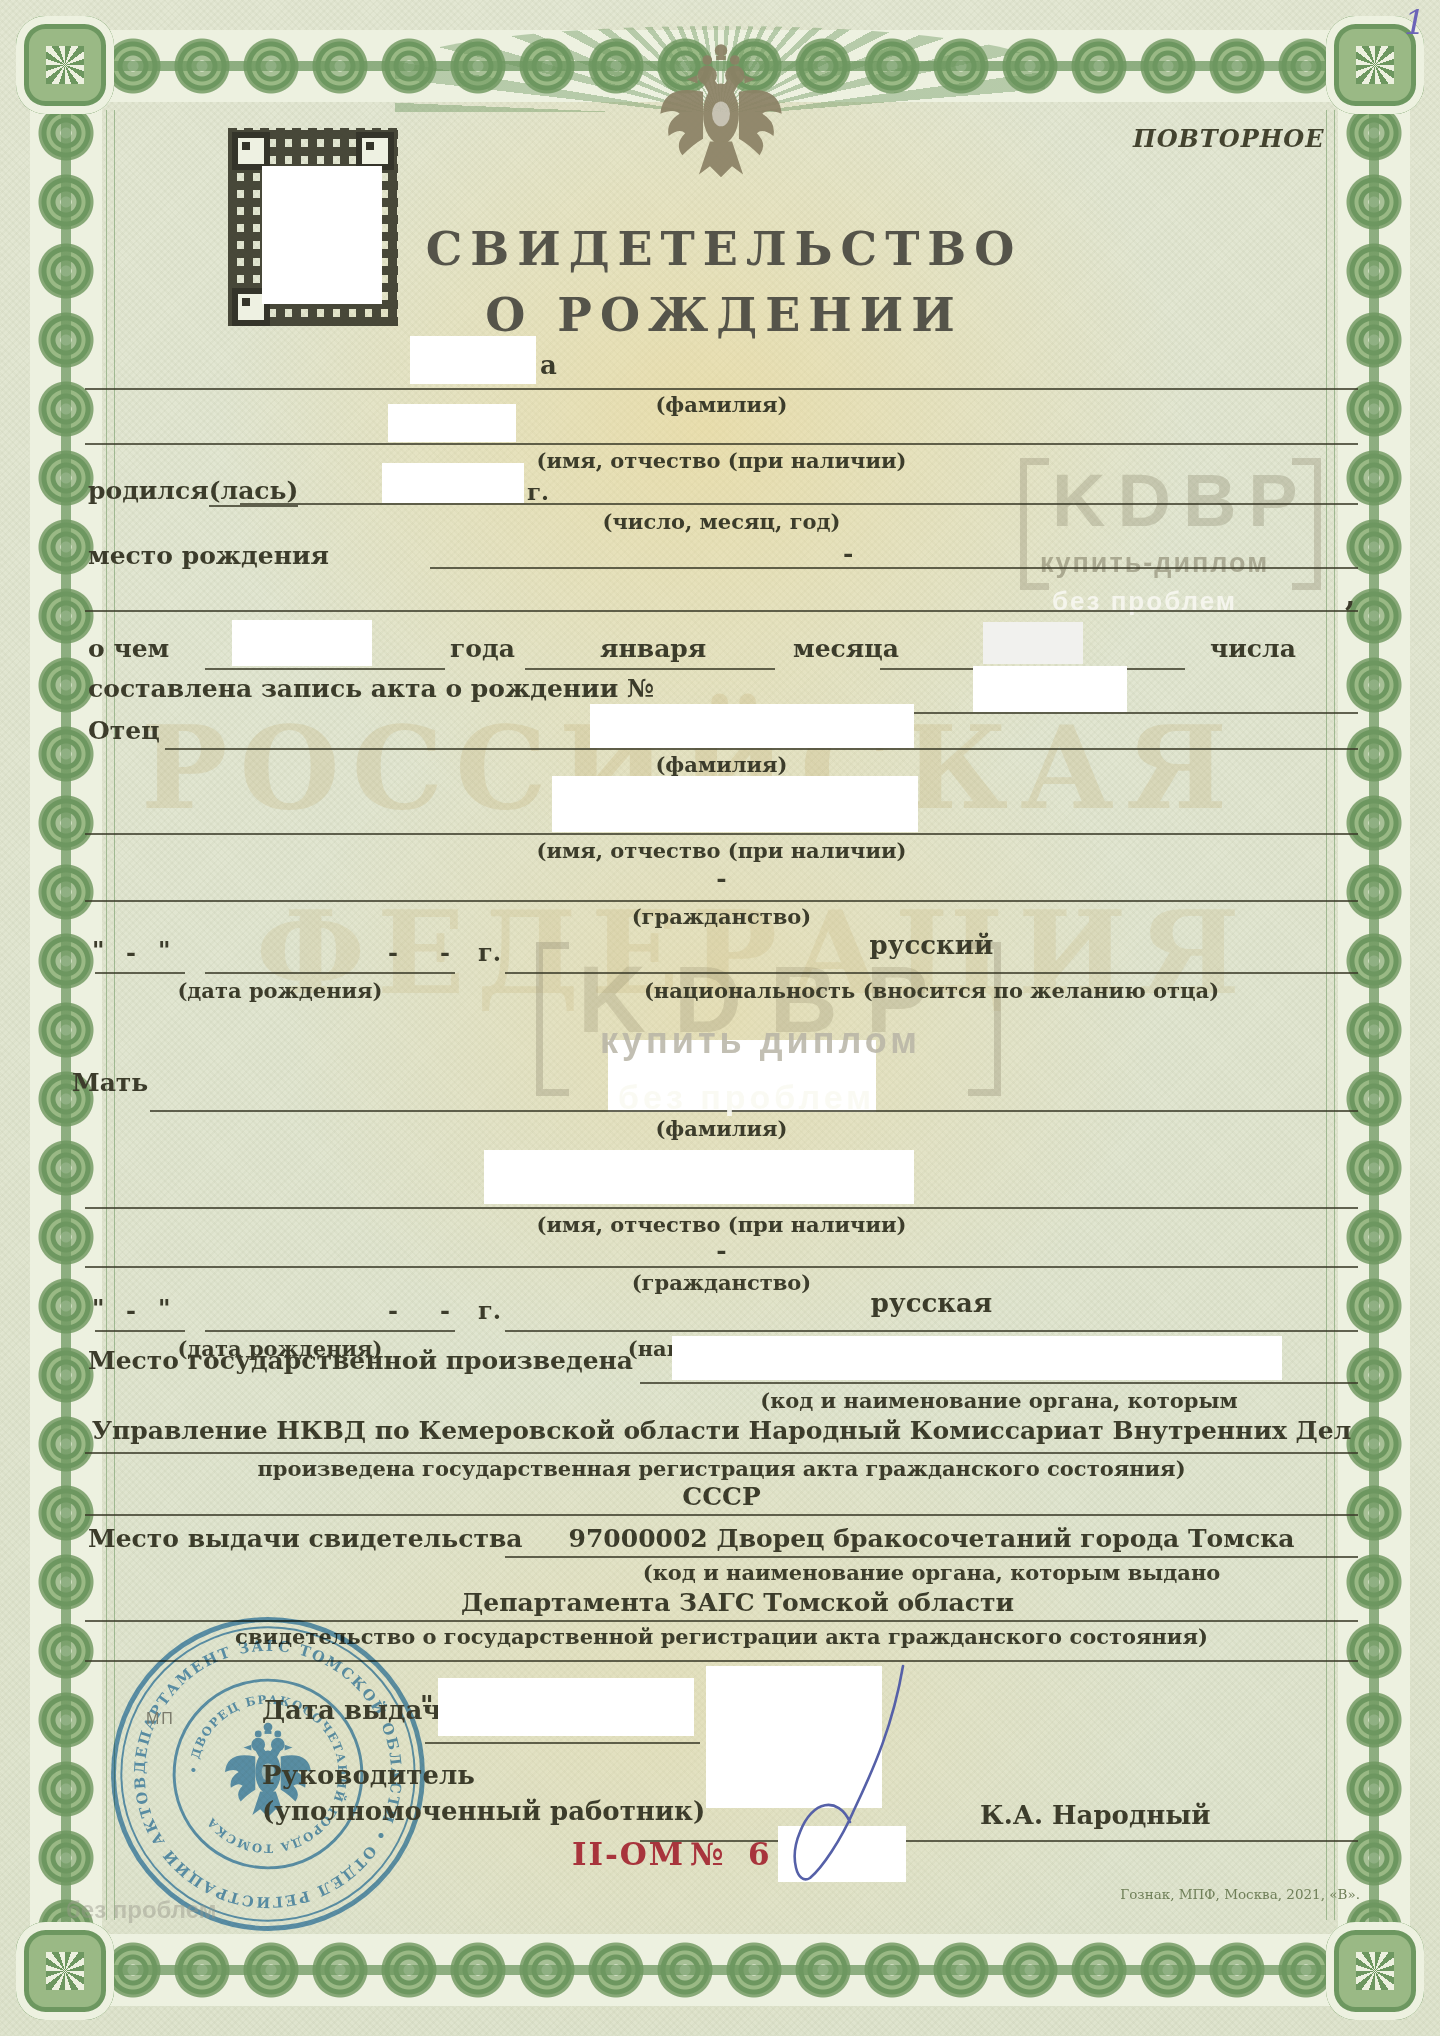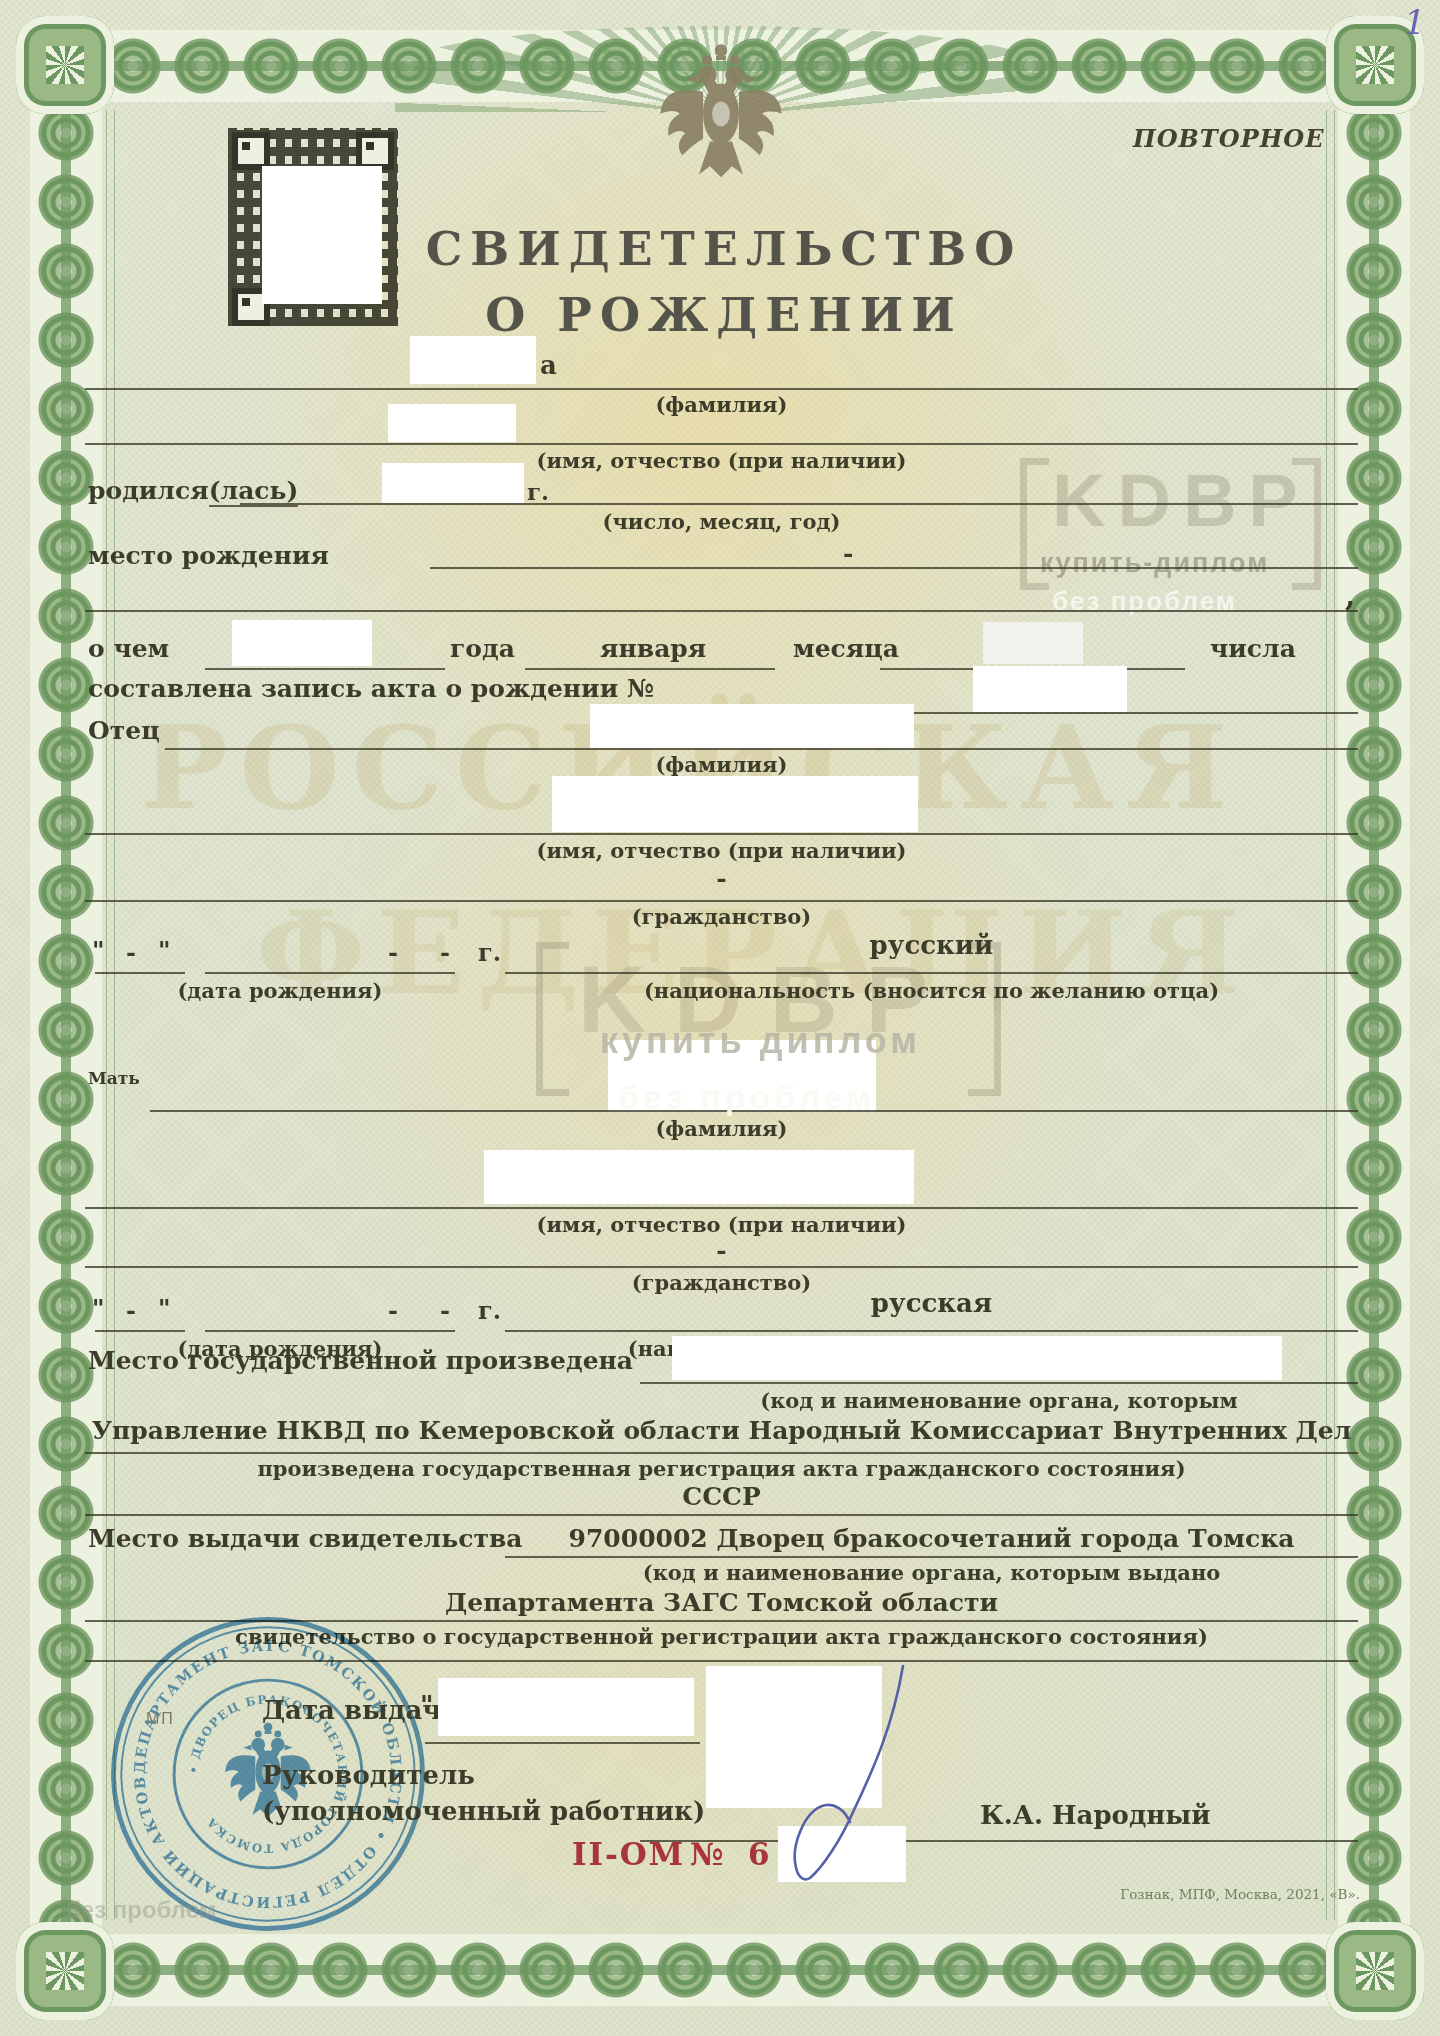--- a/index.html
+++ b/index.html
@@ -167,21 +167,21 @@
   <div class="abs fs" style="left:388px;top:938px;font-size:24px">-</div>
   <div class="abs fs" style="left:440px;top:938px;font-size:24px">-</div>
   <div class="abs fs" style="left:478px;top:938px;font-size:24px">г.</div>
   <div class="abs fs ct" style="left:505px;top:930px;width:853px;font-size:26px">русский</div>
   <div class="rl" style="left:95px;top:972px;width:90px"></div>
   <div class="rl" style="left:205px;top:972px;width:250px"></div>
   <div class="rl" style="left:505px;top:972px;width:853px"></div>
   <div class="abs fs ct" style="left:150px;top:978px;width:260px;font-size:21px">(дата рождения)</div>
   <div class="abs fs ct" style="left:505px;top:978px;width:853px;font-size:21px">(национальность (вносится по желанию отца)</div>
 
-  <div class="abs fs" style="left:88px;top:1068px;font-size:17px">Мать</div>
+  <div class="abs fs" style="left:72px;top:1068px;font-size:25px">Мать</div>
   <div class="wbox" style="left:608px;top:1040px;width:268px;height:72px"></div>
   <div class="abs sans" style="left:600px;top:1020px;font-size:36px;font-weight:700;letter-spacing:4px;color:rgba(183,180,166,.85);z-index:3">купить диплом</div>
   <div class="abs sans" style="left:618px;top:1078px;font-size:34px;font-weight:700;letter-spacing:4px;color:rgba(250,250,242,.92);z-index:3">без проблем</div>
   <div class="rl" style="left:150px;top:1110px;width:1208px"></div>
   <div class="abs fs ct" style="left:85px;top:1116px;width:1273px;font-size:21px">(фамилия)</div>
   <div class="wbox" style="left:484px;top:1150px;width:430px;height:54px"></div>
   <div class="rl" style="left:85px;top:1207px;width:1273px"></div>
   <div class="abs fs ct" style="left:85px;top:1212px;width:1273px;font-size:21px">(имя, отчество (при наличии)</div>
   <div class="abs fs ct" style="left:85px;top:1236px;width:1273px;font-size:25px">-</div>
   <div class="rl" style="left:85px;top:1266px;width:1273px"></div>
@@ -207,21 +207,21 @@
   <div class="abs fs ct" style="left:85px;top:1416px;width:1273px;font-size:25px">Управление НКВД по Кемеровской области Народный Комиссариат Внутренних Дел</div>
   <div class="rl" style="left:85px;top:1452px;width:1273px"></div>
   <div class="abs fs ct" style="left:85px;top:1456px;width:1273px;font-size:21px">произведена государственная регистрация акта гражданского состояния)</div>
   <div class="abs fs ct" style="left:85px;top:1482px;width:1273px;font-size:25px">СССР</div>
   <div class="rl" style="left:85px;top:1514px;width:1273px"></div>
 
   <div class="abs fs" style="left:88px;top:1524px;font-size:25px">Место выдачи свидетельства</div>
   <div class="abs fs ct" style="left:505px;top:1524px;width:853px;font-size:25px">97000002 Дворец бракосочетаний города Томска</div>
   <div class="rl" style="left:505px;top:1556px;width:853px"></div>
   <div class="abs fs ct" style="left:505px;top:1560px;width:853px;font-size:21px">(код и наименование органа, которым выдано</div>
-  <div class="abs fs ct" style="left:85px;top:1588px;width:1273px;font-size:25px">Департамента ЗАГС Томской области</div>
+  <div class="abs fs ct" style="left:101px;top:1588px;width:1273px;font-size:25px">Департамента ЗАГС Томской области</div>
   <div class="rl" style="left:85px;top:1620px;width:1273px"></div>
   <div class="abs fs ct" style="left:85px;top:1624px;width:1273px;font-size:21px">свидетельство о государственной регистрации акта гражданского состояния)</div>
   <div class="rl" style="left:85px;top:1660px;width:1273px"></div>
 
   <svg class="abs" width="352" height="352" viewBox="0 0 360 360" style="left:92px;top:1598px;opacity:.8;mix-blend-mode:multiply">
     <defs>
       <path id="ringA" d="M180,180 m-126,0 a126,126 0 1,1 252,0 a126,126 0 1,1 -252,0"></path>
       <path id="ringB" d="M180,180 m-72,0 a72,72 0 1,1 144,0 a72,72 0 1,1 -144,0"></path>
     </defs>
     <circle cx="180" cy="180" r="158" fill="none" stroke="#3e86c0" stroke-width="5"></circle>

